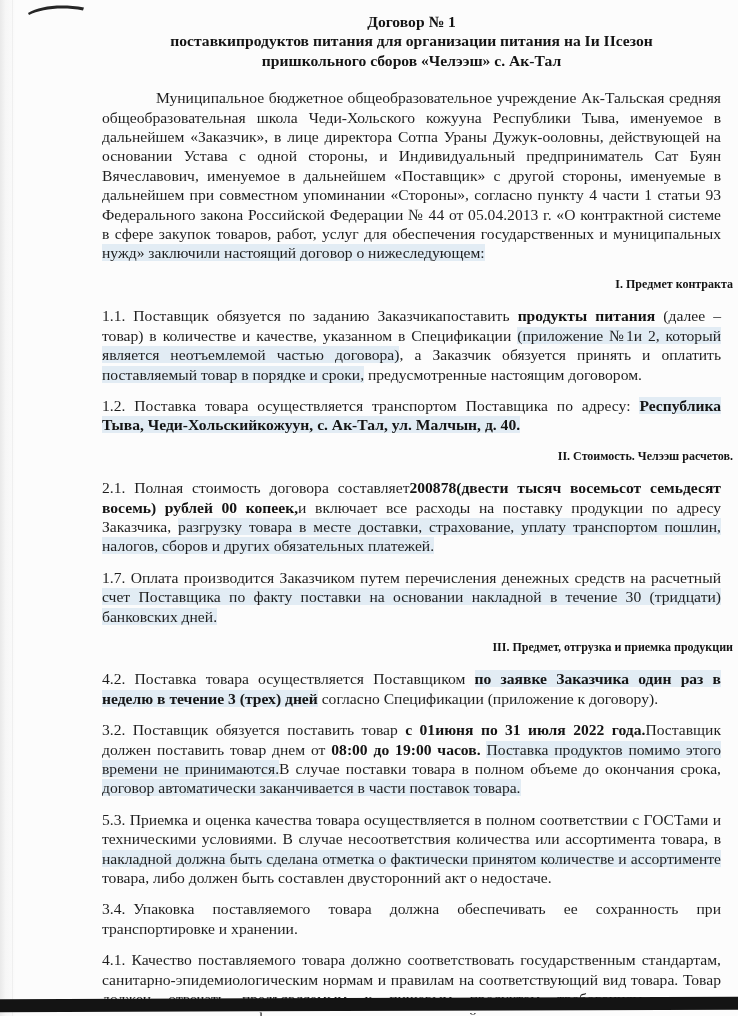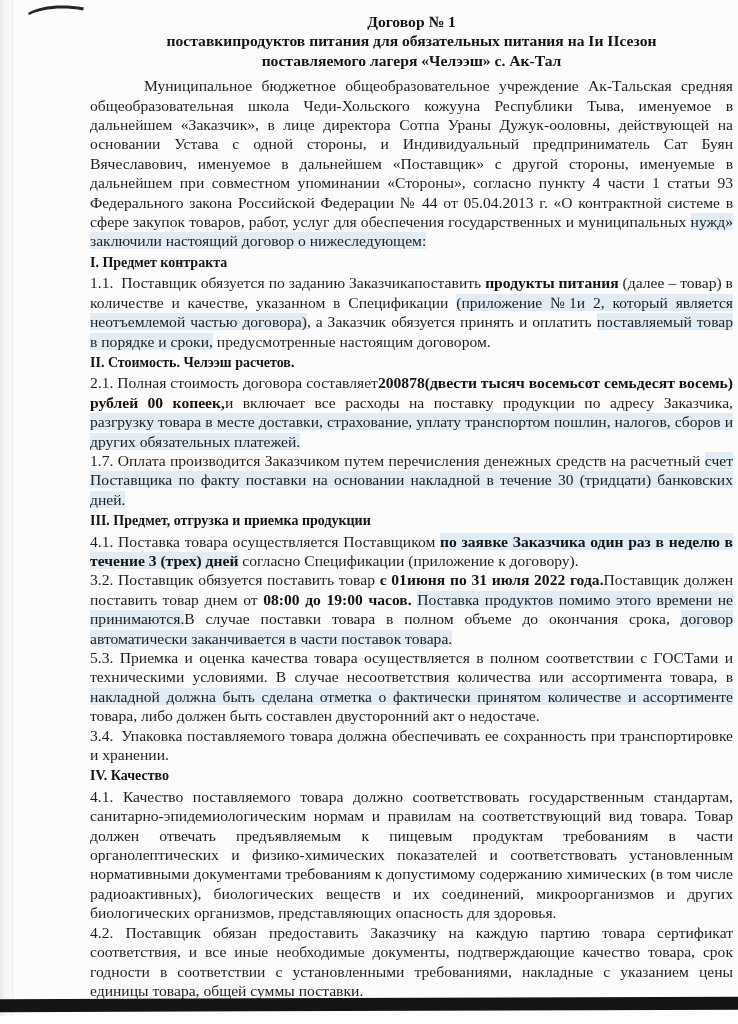--- a/index.html
+++ b/index.html
@@ -27,53 +27,53 @@
   .scan-bar {
     position: absolute; left: -5px; right: -5px; bottom: 5px; height: 13px;
     background: #141414; transform: rotate(-0.18deg);
   }
   .content {
     position: absolute; left: 90px; top: 12px; width: 643px;
     font-size: 15.6px; line-height: 19.4px;
     text-align: justify; text-justify: inter-word;
   }
   .content .title { text-align: center; }
-  .content .h { text-align: left; font-weight: bold; margin: 2px 0 1px 0; font-size: 14px; }
-  .content p { margin: 0; }
+  .content .h { text-align: right; font-weight: bold; margin: 2px 0 1px 0; font-size: 12px; }
+  .content p { margin: 12px; }
   .content p.first { text-indent: 54px; }
   .content .gap-after-title { height: 6px; }
   .b { font-weight: bold; color: #141414; }
   .hl { background: rgba(170, 202, 226, 0.32); }
 </style>
 </head>
 <body>
 
 <div class="page">
   <div class="edge-shade"></div>
   <div class="fold-line"></div>
 
   <svg class="smudge" width="60" height="15" viewBox="0 0 60 15">
     <path d="M1 11 C 13 4, 33 1.5, 57 5.5 L 56 8.5 C 35 4.5, 14 7, 2 13 Z" fill="#262626"></path>
   </svg>
 
   <div class="content">
       <div class="title"><span class="b">Договор № 1</span></div>
-      <div class="title"><span class="b">поставкипродуктов питания для обязательных питания на Iи IIсезон</span></div>
-      <div class="title"><span class="b">поставляемого лагеря «Челээш» с. Ак-Тал</span></div>
+      <div class="title"><span class="b">поставкипродуктов питания для организации питания на Iи IIсезон</span></div>
+      <div class="title"><span class="b">пришкольного сборов «Челээш» с. Ак-Тал</span></div>
       <div class="gap-after-title"></div>
       <p class="p first"><span>Муниципальное бюджетное общеобразовательное учреждение Ак-Тальская средняя общеобразовательная школа Чеди-Хольского кожууна Республики Тыва, именуемое в дальнейшем «Заказчик», в лице директора Сотпа Ураны Дужук-ооловны, действующей на основании Устава с одной стороны, и Индивидуальный предприниматель Сат Буян Вячеславович, именуемое в дальнейшем «Поставщик» с другой стороны, именуемые в дальнейшем при совместном упоминании «Стороны», согласно пункту 4 части 1 статьи 93 Федерального закона Российской Федерации № 44 от 05.04.2013 г. «О контрактной системе в сфере закупок товаров, работ, услуг для обеспечения государственных и муниципальных </span><span class="hl">нужд» заключили настоящий договор о нижеследующем:</span></p>
       <div class="h"><span class="b">I. Предмет контракта</span></div>
       <p class="p"><span>1.1. Поставщик обязуется по заданию Заказчикапоставить </span><span class="b">продукты питания</span><span> (далее – товар) в количестве и качестве, указанном в Спецификации </span><span class="hl">(приложение №1и 2, который является неотъемлемой частью договора)</span><span>, а Заказчик обязуется принять и оплатить </span><span class="hl">поставляемый товар в порядке и сроки,</span><span> предусмотренные настоящим договором.</span></p>
+      <p class="p"><span>1.2. Поставка товара осуществляется транспортом Поставщика по адресу: </span><span class="b hl">Республика Тыва, Чеди-Хольскийкожуун, с. Ак-Тал, ул. Малчын, д. 40.</span></p>
       <div class="h"><span class="b">II. Стоимость. Челээш расчетов.</span></div>
       <p class="p"><span>2.1. Полная стоимость договора составляет</span><span class="b">200878(двести тысяч восемьсот семьдесят восемь) рублей 00 копеек,</span><span>и включает все расходы на поставку продукции по адресу Заказчика, </span><span class="hl">разгрузку товара в месте доставки, страхование, уплату транспортом пошлин, налогов, сборов и других обязательных платежей.</span></p>
       <p class="p"><span>1.7. Оплата производится Заказчиком путем перечисления денежных средств на расчетный </span><span class="hl">счет Поставщика по факту поставки на основании накладной в течение 30 (тридцати) банковских дней.</span></p>
       <div class="h"><span class="b">III. Предмет, отгрузка и приемка продукции</span></div>
-      <p class="p"><span>4.1. Поставка товара осуществляется Поставщиком </span><span class="b hl">по заявке Заказчика один раз в неделю в течение 3 (трех) дней</span><span> согласно Спецификации (приложение к договору).</span></p>
+      <p class="p"><span>4.2. Поставка товара осуществляется Поставщиком </span><span class="b hl">по заявке Заказчика один раз в неделю в течение 3 (трех) дней</span><span> согласно Спецификации (приложение к договору).</span></p>
       <p class="p"><span>3.2. Поставщик обязуется поставить товар </span><span class="b">с 01июня по 31 июля 2022 года.</span><span>Поставщик должен поставить товар днем от </span><span class="b">08:00 до 19:00 часов.</span><span> </span><span class="hl">Поставка продуктов помимо этого времени не принимаются.</span><span>В случае поставки товара в полном объеме до окончания срока, </span><span class="hl">договор автоматически заканчивается в части поставок товара.</span></p>
       <p class="p"><span>5.3. Приемка и оценка качества товара осуществляется в полном соответствии с ГОСТами и техническими условиями. В случае несоответствия количества или ассортимента товара, в </span><span class="hl">накладной должна быть сделана отметка о фактически принятом количестве и ассортименте</span><span> товара, либо должен быть составлен двусторонний акт о недостаче.</span></p>
       <p class="p"><span>3.4. Упаковка поставляемого товара должна обеспечивать ее сохранность при транспортировке и хранении.</span></p>
-      <div class="h"><span class="b">IV. Качество</span></div>
       <p class="p"><span>4.1. Качество поставляемого товара должно соответствовать государственным стандартам, санитарно-эпидемиологическим нормам и правилам на соответствующий вид товара. Товар должен отвечать предъявляемым к пищевым продуктам требованиям в части органолептических и физико-химических показателей и соответствовать установленным нормативными документами требованиям к допустимому содержанию химических (в том числе радиоактивных), биологических веществ и их соединений, микроорганизмов и других биологических организмов, представляющих опасность для здоровья.</span></p>
       <p class="p"><span>4.2. Поставщик обязан предоставить Заказчику на каждую партию товара сертификат соответствия, и все иные необходимые документы, подтверждающие качество товара, срок годности в соответствии с установленными требованиями, накладные с указанием цены единицы товара, общей суммы поставки.</span></p>
     </div>
 
   <div class="scan-bar"></div>
 </div>
 
 </body></html>

